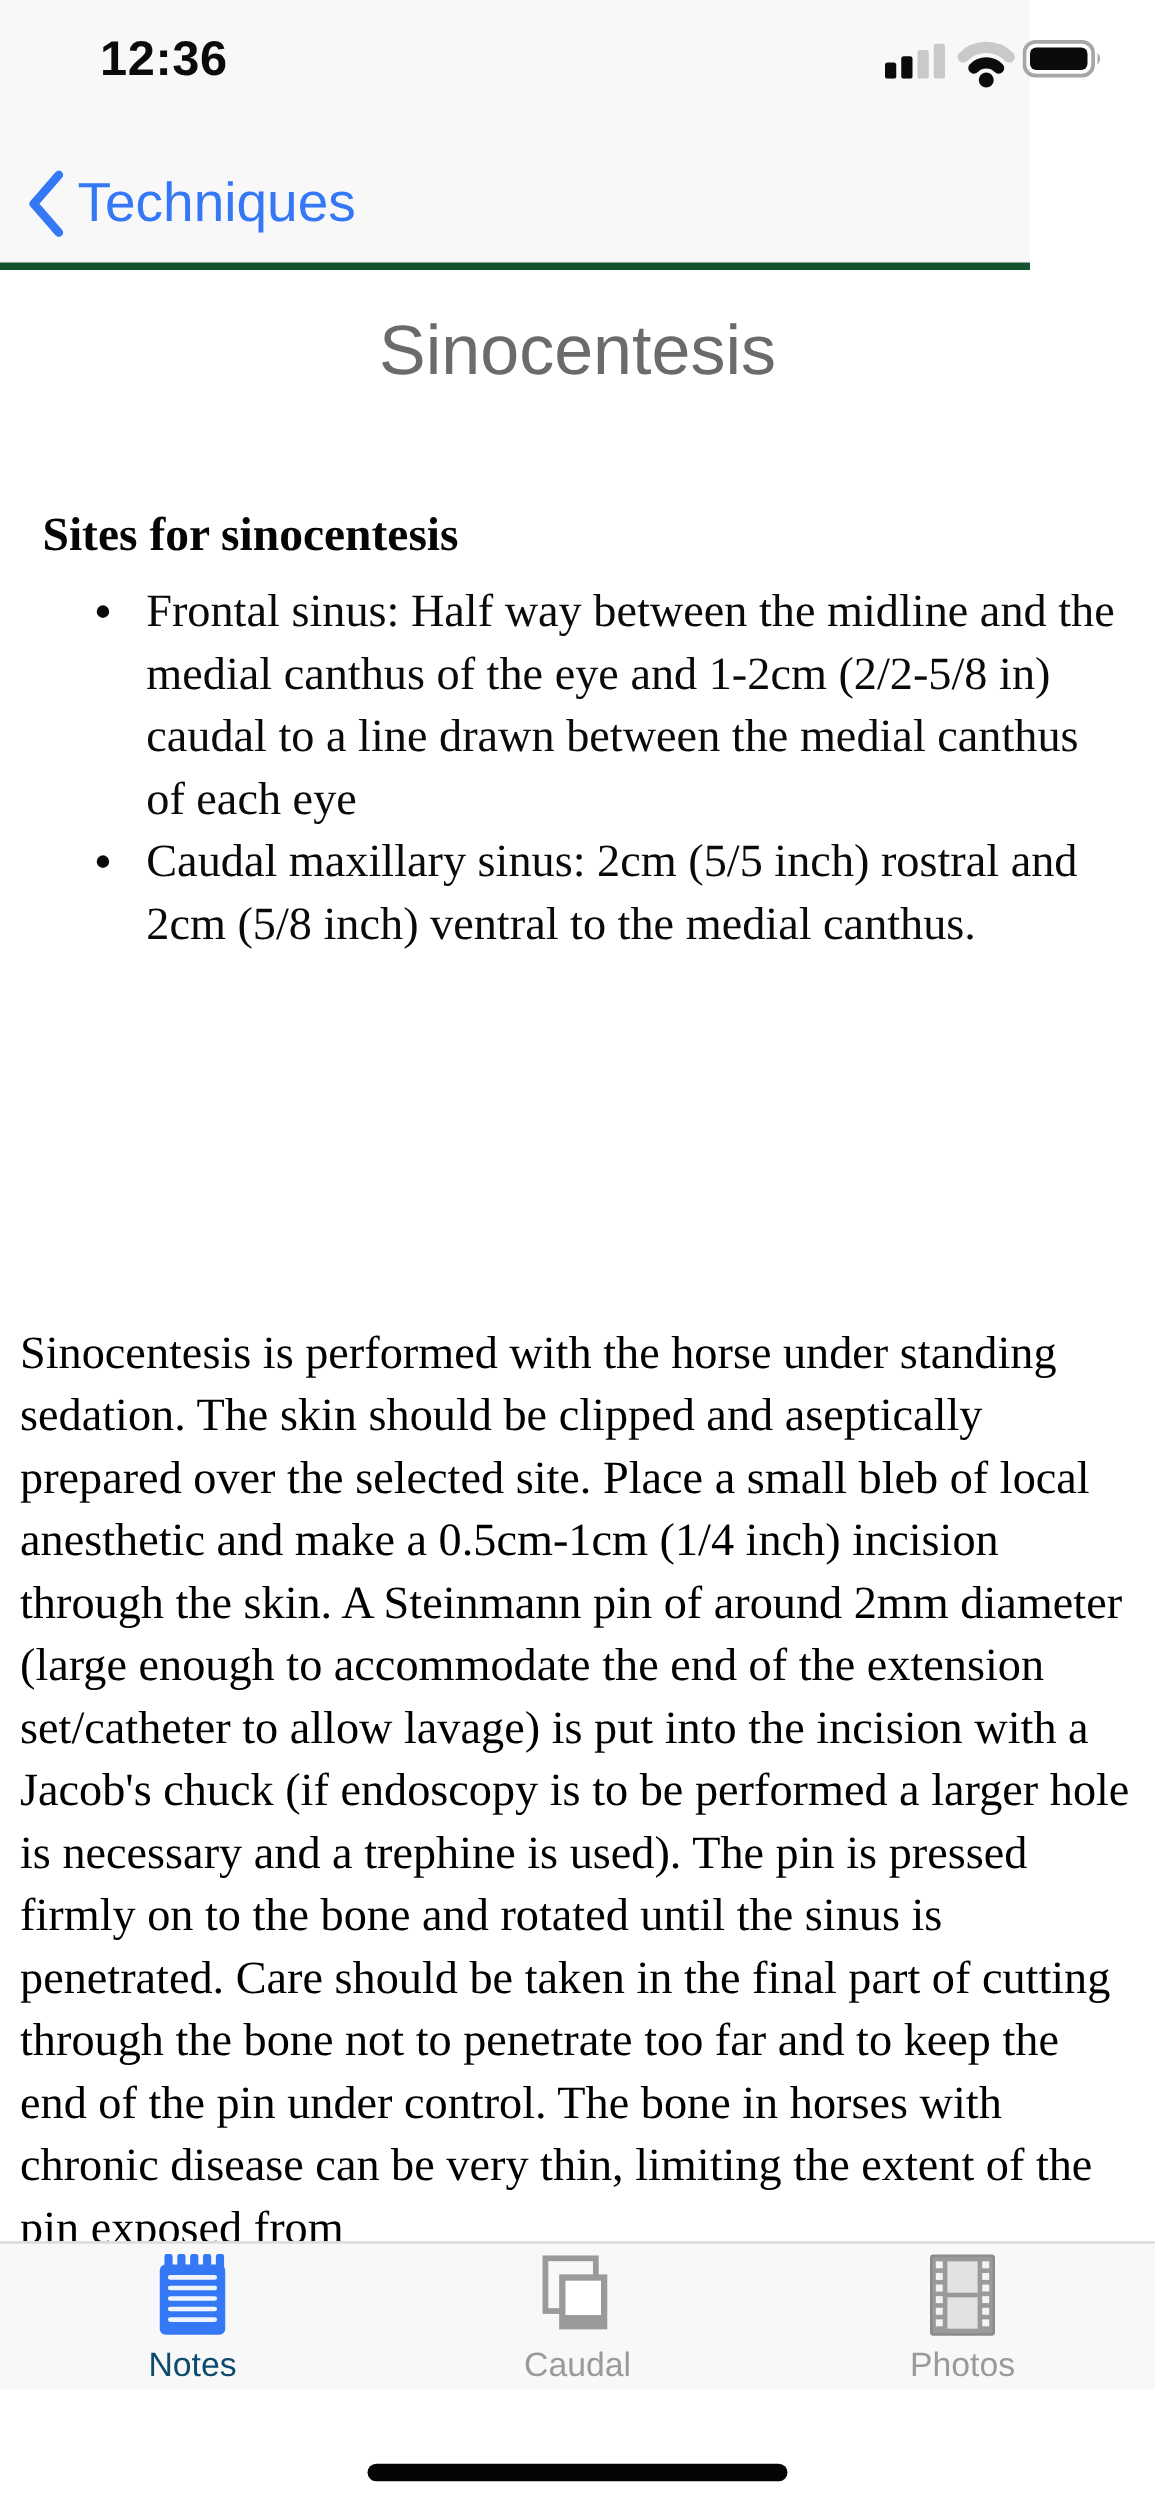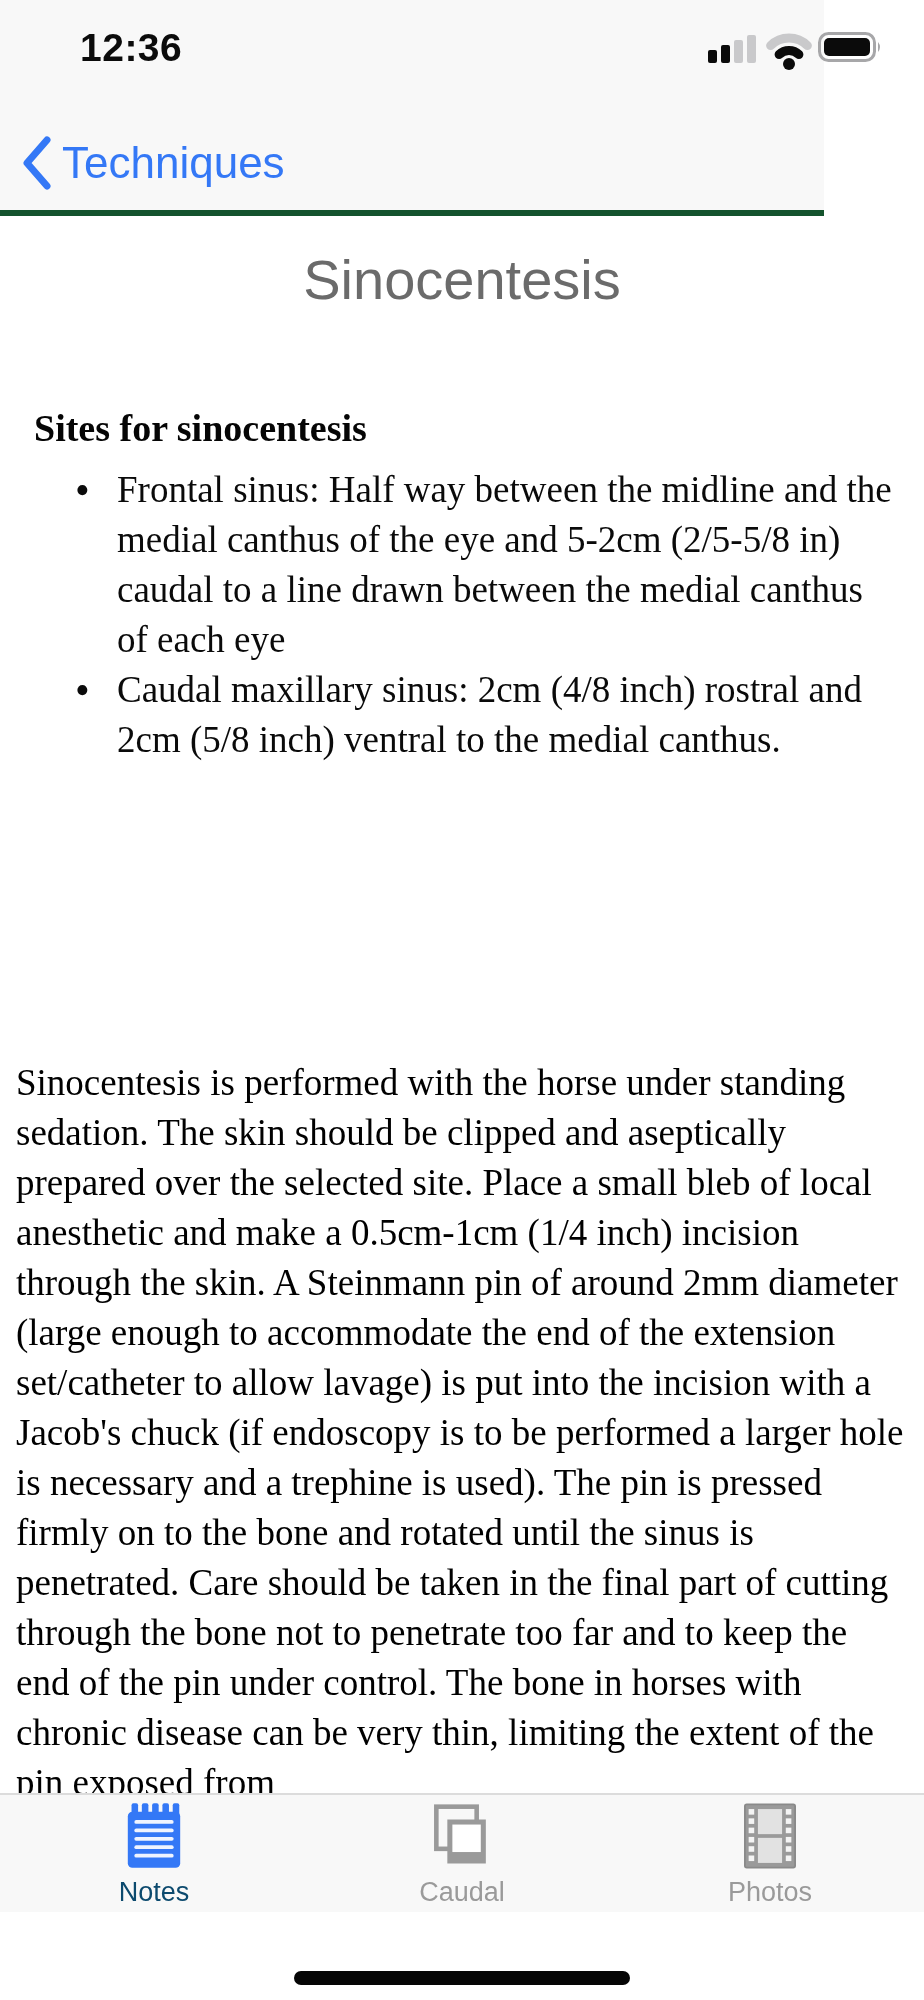--- a/index.html
+++ b/index.html
@@ -67,22 +67,22 @@
       </svg>
       <span class="back-label">Techniques</span>
     </div>
   </header>
 
   <main>
     <h1 class="page-title">Sinocentesis</h1>
     <h2 class="section-heading">Sites for sinocentesis</h2>
 
     <ul class="bullet-list">
-      <li>Frontal sinus: Half way between the midline and the medial canthus of the eye and 5-2cm (2/5-5/8 in) caudal to a line drawn between the medial canthus of each eye</li>
-      <li>Caudal maxillary sinus: 2cm (4/8 inch) rostral and 2cm (5/8 inch) ventral to the medial canthus.</li>
+      <li>Frontal sinus: Half way between the midline and the medial canthus of the eye and 1-2cm (2/2-5/8 in) caudal to a line drawn between the medial canthus of each eye</li>
+      <li>Caudal maxillary sinus: 2cm (5/5 inch) rostral and 2cm (5/8 inch) ventral to the medial canthus.</li>
     </ul>
 
     <p class="body-paragraph">Sinocentesis is performed with the horse under standing sedation. The skin should be clipped and aseptically prepared over the selected site. Place a small bleb of local anesthetic and make a 0.5cm-1cm (1/4 inch) incision through the skin. A Steinmann pin of around 2mm diameter (large enough to accommodate the end of the extension set/catheter to allow lavage) is put into the incision with a Jacob's chuck (if endoscopy is to be performed a larger hole is necessary and a trephine is used). The pin is pressed firmly on to the bone and rotated until the sinus is penetrated. Care should be taken in the final part of cutting through the bone not to penetrate too far and to keep the end of the pin under control. The bone in horses with chronic disease can be very thin, limiting the extent of the pin exposed from</p>
   </main>
 
   <nav class="tab-bar">
 
 
     <div class="tab active">
       <span class="tab-icon">

